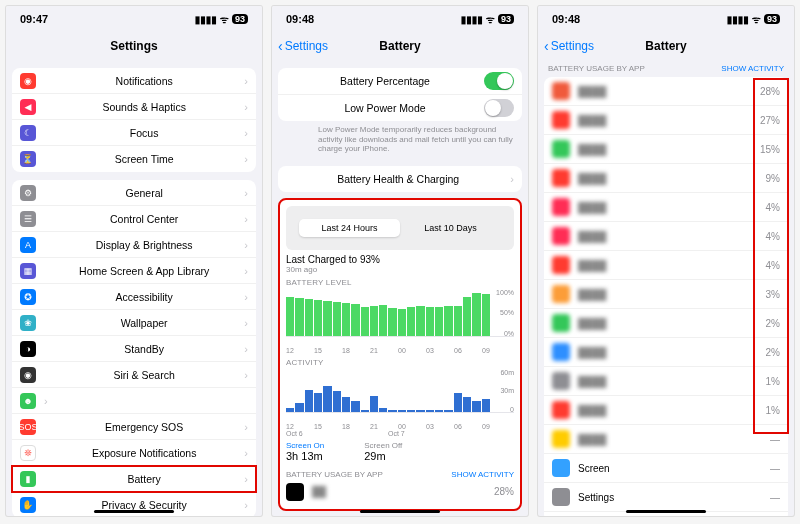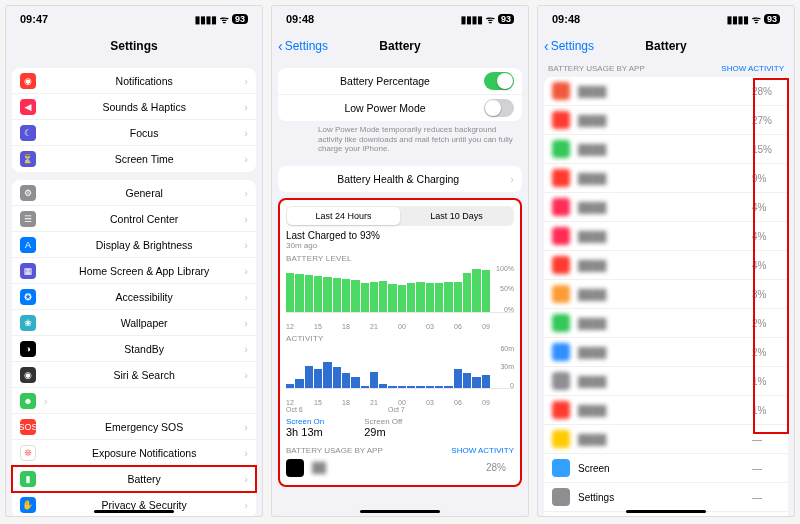--- a/index.html
+++ b/index.html
@@ -104,21 +104,21 @@
     border-radius: 50%; background: #fff; box-shadow: 0 1px 2px rgba(0,0,0,.3);
   }
   .toggle.on::after { right: 1px; }
   .toggle.off::after { left: 1px; }
   .fineprint {
     font-size: 8px; color: #8e8e93; padding: 4px 8px; line-height: 1.2; margin-left: 32px;
   }
   
   .segmented {
     display: flex; background: #eeeeef; border-radius: 6px;
-    padding: 1px; margin: 6px 0 4px;
+    padding: 13px; margin: 6px 0 4px;
     font-size: 9px;
   }
   .seg-item { flex: 1; text-align: center; padding: 4px 0; border-radius: 5px; color: #000; }
   .seg-item.active { background: #fff; box-shadow: 0 1px 2px rgba(0,0,0,.15); font-weight: 500;}
   .section-title { font-size: 8px; color: #8e8e93; letter-spacing: .2px; margin: 4px 0 2px;}
   
   .chart-wrap { position: relative; height: 56px; }
   .chart-bars {
     display: flex; align-items: flex-end; height: 48px; gap: 1px;
     border-bottom: 1px solid #e5e5ea;
@@ -145,21 +145,21 @@
   .show-act { color:#007aff; font-size:8px; font-weight:500;}
   
   .app-row {
     display:flex; align-items:center; padding:5px 8px;
     border-bottom:1px solid #f0f0f0;
   }
   .app-row:last-child { border-bottom:none;}
   .app-icon { width:18px;height:18px;border-radius:4px;margin-right:8px;flex-shrink:0;}
   .app-name { flex:1; font-size:10px; color:#888;}
   .app-name.clear { color:#000; }
-  .app-pct { font-size:10px; color:#8e8e93; width:28px; }
+  .app-pct { font-size:10px; color:#8e8e93; width:28px; text-align:right;}
   .blur { filter: blur(2px); }
   .pct-col-highlight {
     position:absolute; right:5px; top:72px; width:36px; height:356px;
     border:2px solid #e10600; pointer-events:none;
   }
   .home-ind {
     position:absolute; bottom:3px; left:50%; transform:translateX(-50%);
     width:80px; height:3px; background:#000; border-radius:2px;
   }
   .chart-highlight {

